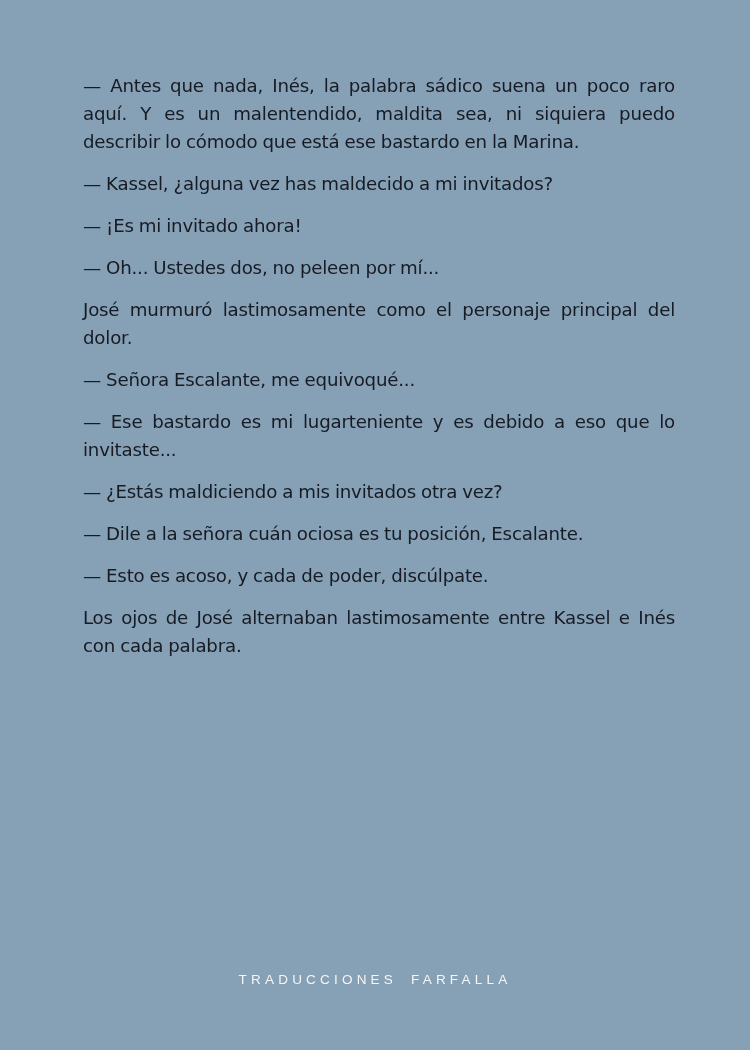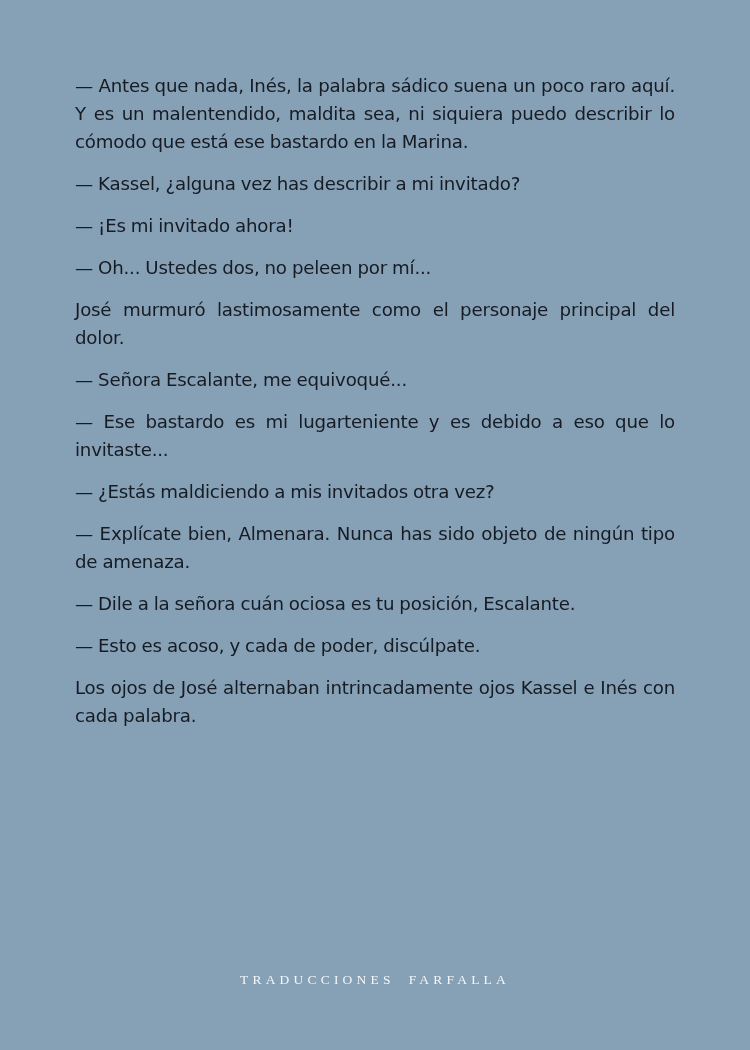--- a/index.html
+++ b/index.html
@@ -15,55 +15,54 @@
       font-family: "DejaVu Sans", sans-serif;
       color: #161b24;
     }
     .page-body {
       position: absolute;
       left: 75px;
       top: 72px;
       width: 600px;
     }
     .para {
-      margin: 0 0 14px 0;
+      margin: 0 0 14px 8px;
       font-size: 18.2px;
       line-height: 28px;
       text-align: justify;
       letter-spacing: -0.2px;
       word-spacing: -0.5px;
     }
     .footer {
       position: absolute;
       left: 0;
       top: 972px;
       width: 750px;
       text-align: center;
-      font-family: Liberation Serif, serif;
+      font-family: Liberation Sans, sans-serif;
       font-size: 13.5px;
       letter-spacing: 4.2px;
       color: #f4f6f8;
     }
     .footer span + span {
       margin-left: 14px;
     }
   </style>
 </head>
 <body>
 
 <div class="page-body">
   <p class="para">— Antes que nada, Inés, la palabra sádico suena un poco raro aquí. Y es un malentendido, maldita sea, ni siquiera puedo describir lo cómodo que está ese bastardo en la Marina.</p>
-  <p class="para">— Kassel, ¿alguna vez has describir a mi invitado?</p>
+  <p class="para">— Kassel, ¿alguna vez has maldecido a mi invitados?</p>
   <p class="para">— ¡Es mi invitado ahora!</p>
   <p class="para">— Oh... Ustedes dos, no peleen por mí...</p>
   <p class="para">José murmuró lastimosamente como el personaje principal del dolor.</p>
   <p class="para">— Señora Escalante, me equivoqué...</p>
   <p class="para">— Ese bastardo es mi lugarteniente y es debido a eso que lo invitaste...</p>
   <p class="para">— ¿Estás maldiciendo a mis invitados otra vez?</p>
-  <p class="para">— Explícate bien, Almenara. Nunca has sido objeto de ningún tipo de amenaza.</p>
   <p class="para">— Dile a la señora cuán ociosa es tu posición, Escalante.</p>
   <p class="para">— Esto es acoso, y cada de poder, discúlpate.</p>
-  <p class="para">Los ojos de José alternaban intrincadamente ojos Kassel e Inés con cada palabra.</p>
+  <p class="para">Los ojos de José alternaban lastimosamente entre Kassel e Inés con cada palabra.</p>
 </div>
 
 <div class="footer">
   <span>TRADUCCIONES</span><span>FARFALLA</span>
 </div>
 
 </body></html>

